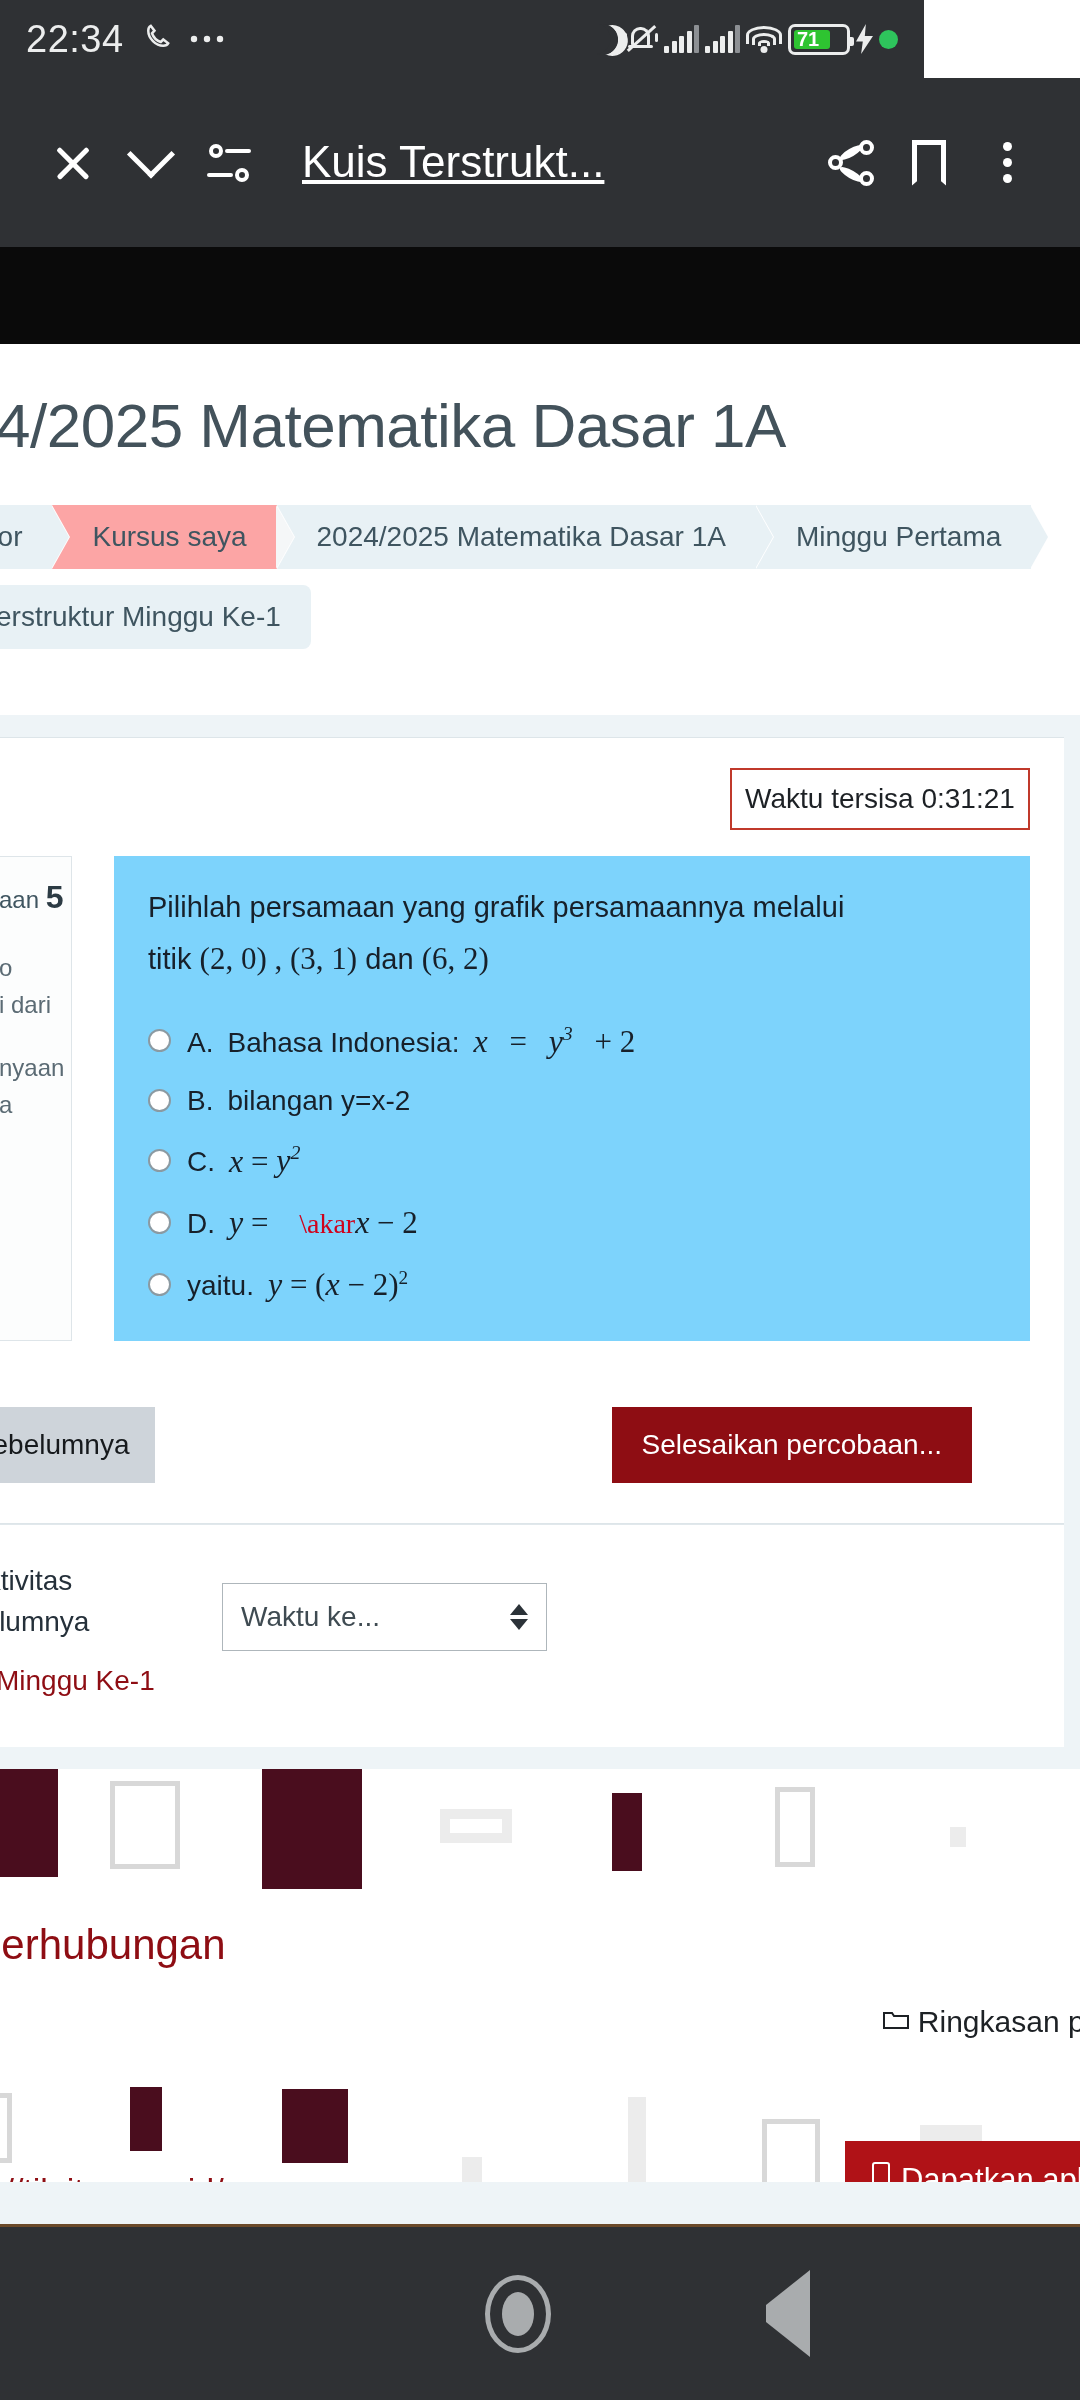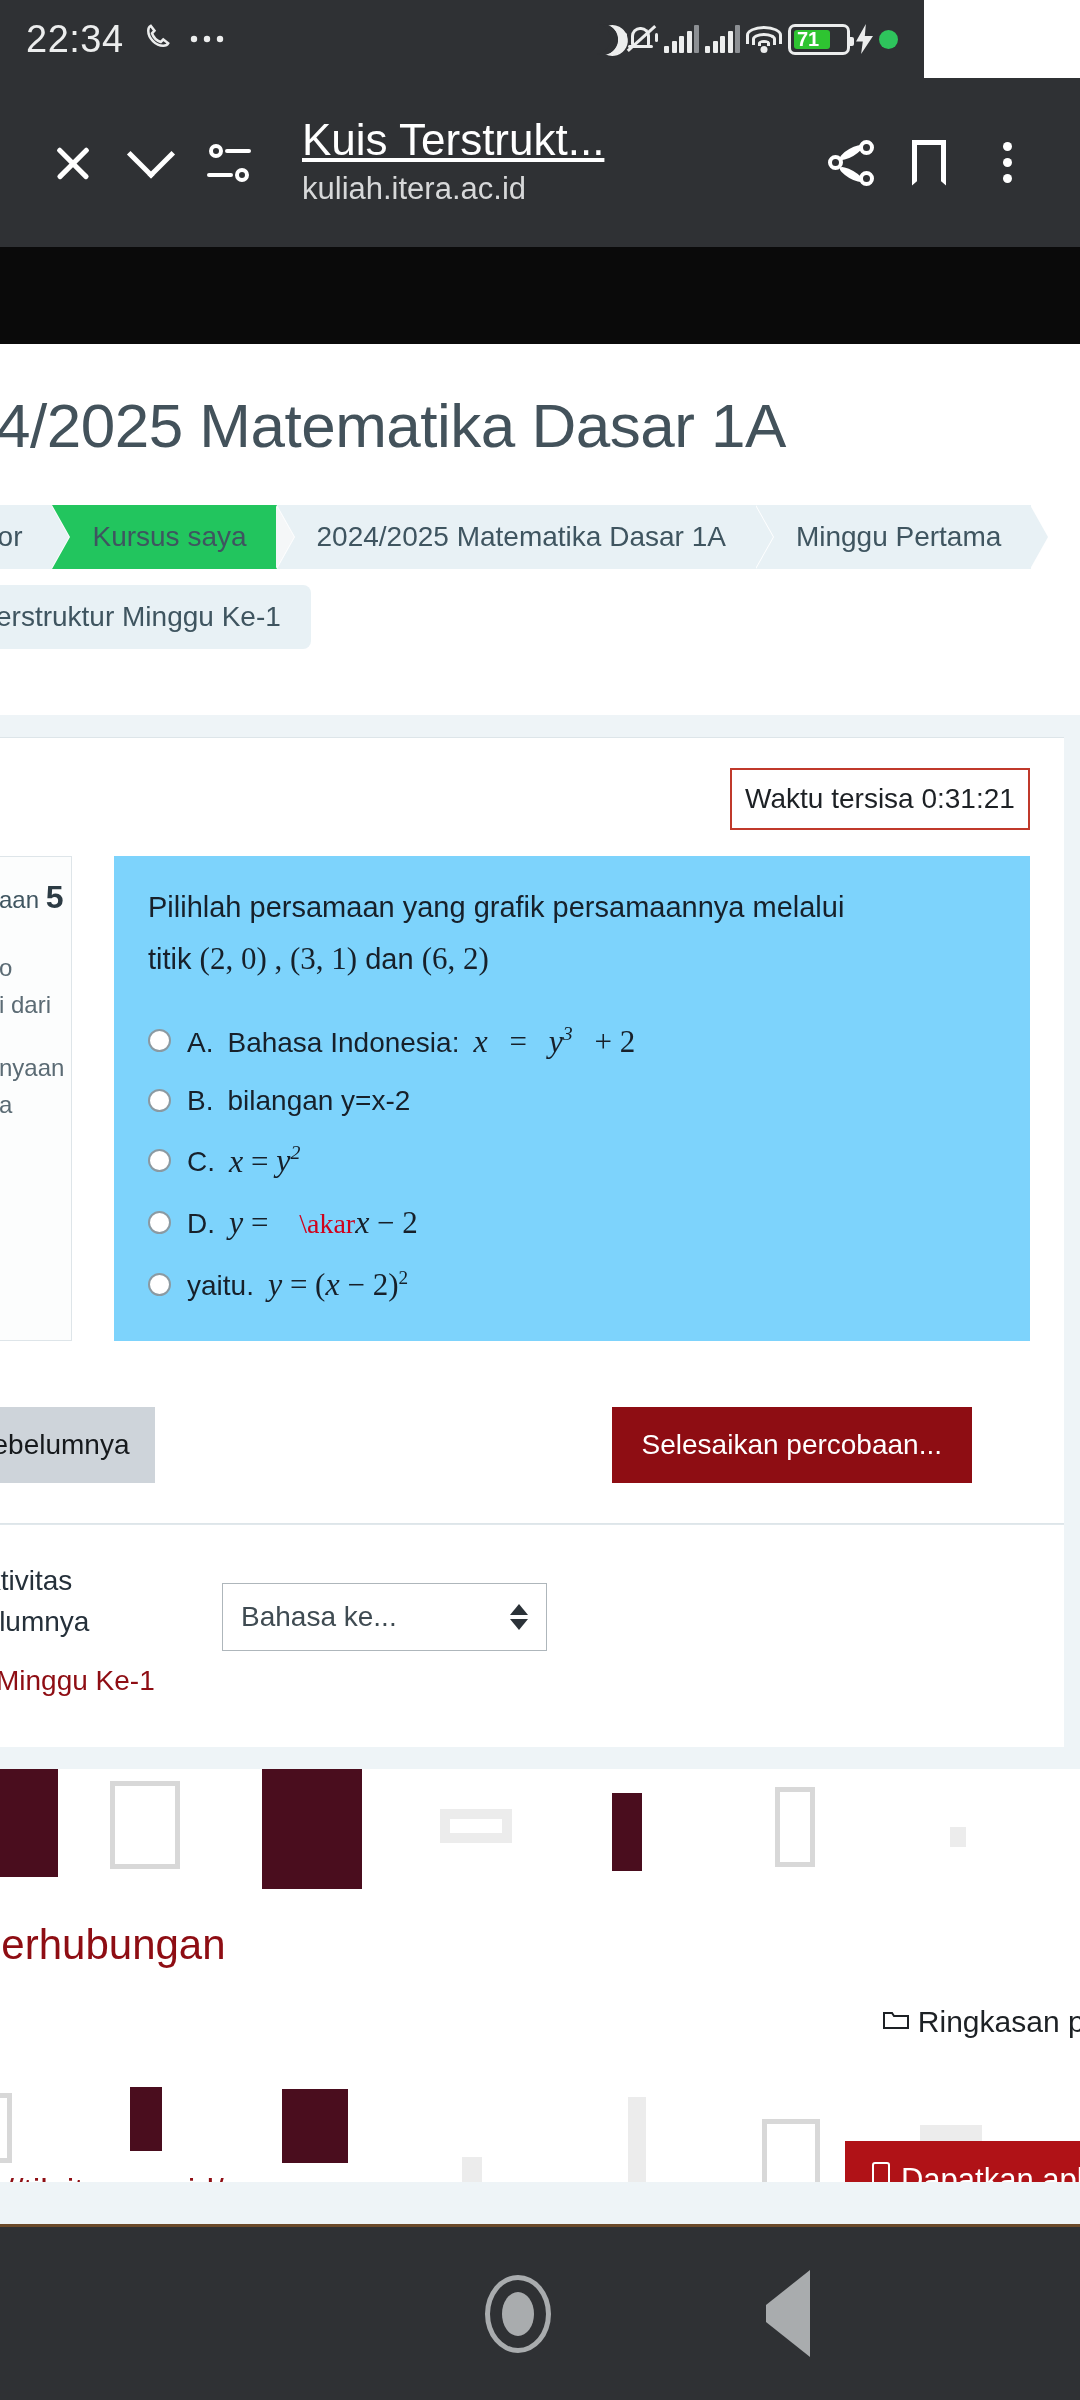--- a/index.html
+++ b/index.html
@@ -117,21 +117,21 @@
   .page-title{
     color:#43525b;font-size:62px;font-weight:400;letter-spacing:-.5px;
     white-space:nowrap;padding-left:0;margin-left:-38px;
   }
 
   .crumbs{display:flex;align-items:stretch;margin-top:44px;height:64px;margin-left:-58px;}
   .crumb{
     position:relative;display:flex;align-items:center;padding:0 30px 0 40px;
     font-size:28px;color:#3f5560;background:#e8f1f5;white-space:nowrap;
   }
-  .crumb.alt{background:#22c55e;}
+  .crumb.alt{background:#fca5a5;}
   .crumb::after{
     content:"";position:absolute;right:-17px;top:0;width:0;height:0;z-index:2;
     border-top:32px solid transparent;border-bottom:32px solid transparent;
     border-left:18px solid #e8f1f5;
   }
   .crumb.alt::after{border-left-color:#f5f7f8;}
   .crumb::before{
     content:"";position:absolute;left:0;top:0;width:0;height:0;z-index:1;
     border-top:32px solid transparent;border-bottom:32px solid transparent;
     border-left:18px solid #ffffff;
@@ -282,21 +282,20 @@
   <div class="tb-btn">
     <span class="tune">
       <span class="ln ln1"></span>
         <span class="cr cr1"></span>
         <span class="ln ln2"></span>
         <span class="cr cr2"></span>
     </span>
   </div>
   <div class="tb-title">
     <div class="t1">Kuis Terstrukt...</div>
-    <div class="t2">kuliah.itera.ac.id</div>
   </div>
   <div class="tb-btn">
     <span class="share">
       <i class="l la"></i>
         <i class="l lb"></i>
         <i class="n1"></i>
         <i class="n2"></i>
         <i class="n3"></i>
     </span>
   </div>
@@ -419,21 +418,21 @@
       </div>
     </div>
 
     <div class="jumpsec">
       <div class="jumpleft">
         <div>Aktivitas</div>
         <div>belumnya</div>
         <a class="jumplink">si Minggu Ke-1</a>
       </div>
       <div class="jumpsel">
-        <span>Bahasa ke...</span>
+        <span>Waktu ke...</span>
         <span class="arrws">
             <span class="up"></span>
             <span class="dn"></span>
           </span>
       </div>
     </div>
   </div>
 
   <div class="footer">
     <div class="fsq solid" style="left:-30px;top:0px;width:88px;height:108px;"></div>

